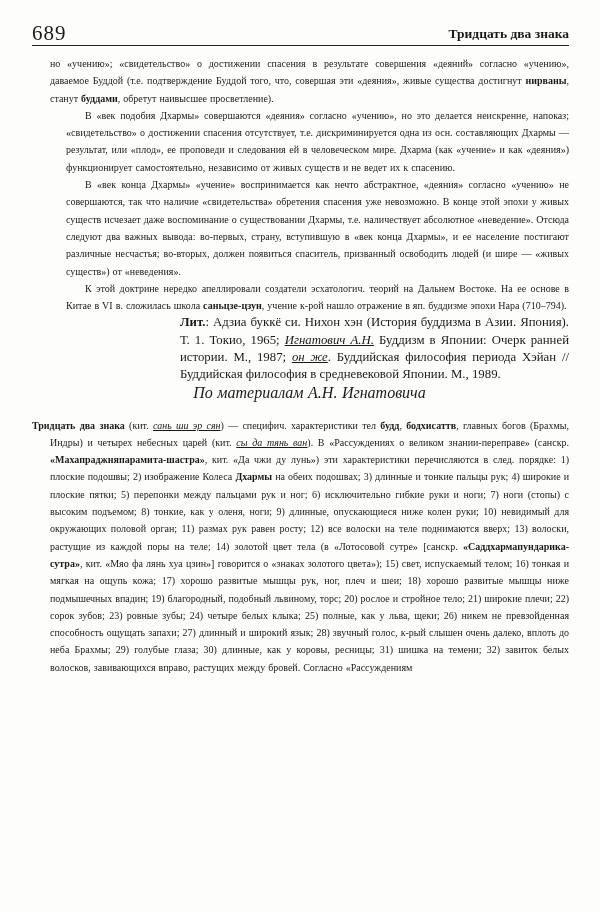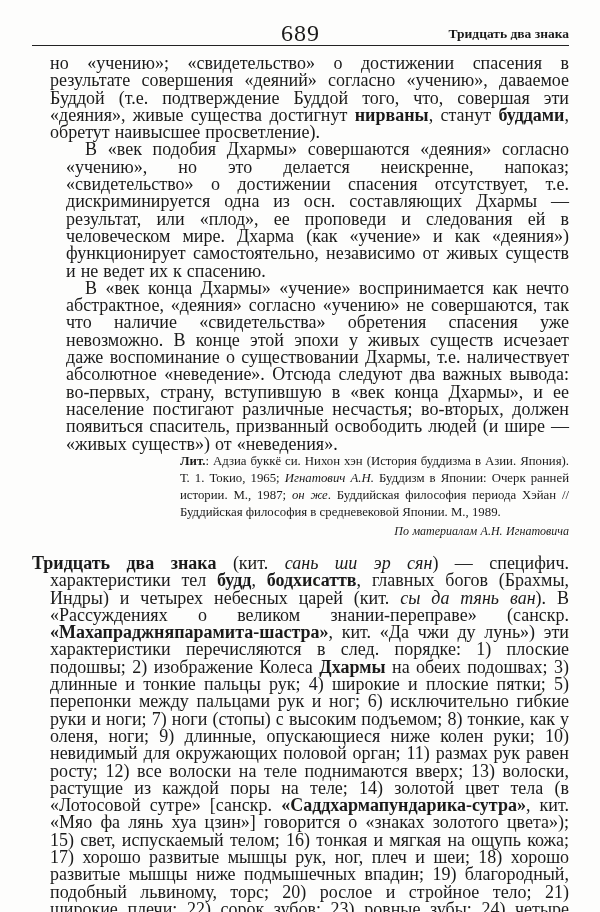--- a/index.html
+++ b/index.html
@@ -16,79 +16,80 @@
     overflow: hidden;
   }
   .content {
     position: absolute;
     left: 32px; top: 20px;
     width: 537px;
   }
   .header { position: relative; height: 24px; }
   .page-number {
     position: absolute; left: 0; right: 0; bottom: 0;
-    text-align: center;
-    font-size: 24px; line-height: 22px;
+    text-align: left;
+    font-size: 21px; line-height: 22px;
     letter-spacing: 1px;
   }
   .running-head {
     position: absolute; right: 0; bottom: 2px;
     font-weight: bold;
     font-size: 13.5px;
   }
   .header-rule {
     border: 0;
     border-bottom: 1.7px solid #232323;
     margin: 1px 0 0 0;
   }
   .body-block { padding-left: 18px; margin-top: 9px; }
   .para {
     margin: 0;
-    font-size: 18px;
+    font-size: 10px;
     line-height: 17.3px;
     text-align: justify;
     word-spacing: 0.5px;
   }
   .first-indent { text-indent: 19px; margin-left: 16px; }
   .lit {
     margin: 0 0 0 130px;
     font-size: 12.8px;
     line-height: 17.2px;
     text-align: justify;
   }
   .byline {
     margin-top: 1px;
-    text-align: right;
+    text-align: center;
     font-style: italic;
-    font-size: 12px;
+    font-size: 16px;
     line-height: 17.3px;
   }
   .entry {
     margin-top: 15px;
     text-indent: -18px; 
   }
   .b { font-weight: bold; }
-  .i { font-style: italic; }
+  .i { font-style: italic; text-decoration: underline; }
 </style>
 </head>
 <body>
 
 <div class="page">
   <div class="content">
 
     <div class="header">
       <div class="page-number">689</div>
       <div class="running-head">Тридцать два знака</div>
     </div>
     <hr class="header-rule">
 
     <div class="body-block">
       <p class="para"><span>но «учению»; «свидетельство» о достижении спасения в результате совершения «деяний» согласно «учению», даваемое Буддой (т.е. подтверждение Буддой того, что, совершая эти «деяния», живые существа достигнут </span><span class="b">нирваны</span><span>, станут </span><span class="b">буддами</span><span>, обретут наивысшее просветление).</span></p>
       <p class="para first-indent"><span>В «век подобия Дхармы» совершаются «деяния» согласно «учению», но это делается неискренне, напоказ; «свидетельство» о достижении спасения отсутствует, т.е. дискриминируется одна из осн. составляющих Дхармы — результат, или «плод», ее проповеди и следования ей в человеческом мире. Дхарма (как «учение» и как «деяния») функционирует самостоятельно, независимо от живых существ и не ведет их к спасению.</span></p>
       <p class="para first-indent"><span>В «век конца Дхармы» «учение» воспринимается как нечто абстрактное, «деяния» согласно «учению» не совершаются, так что наличие «свидетельства» обретения спасения уже невозможно. В конце этой эпохи у живых существ исчезает даже воспоминание о существовании Дхармы, т.е. наличествует абсолютное «неведение». Отсюда следуют два важных вывода: во-первых, страну, вступившую в «век конца Дхармы», и ее население постигают различные несчастья; во-вторых, должен появиться спаситель, призванный освободить людей (и шире — «живых существ») от «неведения».</span></p>
+      <p class="para first-indent"><span>К этой доктрине нередко апеллировали создатели эсхатологич. теорий на Дальнем Востоке. На ее основе в Китае в VI в. сложилась школа </span><span class="b">саньцзе-цзун</span><span>, учение к-рой нашло отражение в яп. буддизме эпохи Нара (710–794).</span></p>
 
       <p class="lit"><span class="b">Лит.</span><span>: Адзиа буккё си. Нихон хэн (История буддизма в Азии. Япония). Т. 1. Токио, 1965; </span><span class="i">Игнатович А.Н.</span><span> Буддизм в Японии: Очерк ранней истории. М., 1987; </span><span class="i">он же</span><span>. Буддийская философия периода Хэйан // Буддийская философия в средневековой Японии. М., 1989.</span></p>
       <p class="para byline">По материалам А.Н. Игнатовича</p>
 
       <p class="para entry"><span class="b">Тридцать два знака</span><span> (кит. </span><span class="i">сань ши эр сян</span><span>) — специфич. характеристики тел </span><span class="b">будд</span><span>, </span><span class="b">бодхисаттв</span><span>, главных богов (Брахмы, Индры) и четырех небесных царей (кит. </span><span class="i">сы да тянь ван</span><span>). В «Рассуждениях о великом знании-переправе» (санскр. </span><span class="b">«Махапраджняпарамита-шастра»</span><span>, кит. «Да чжи ду лунь») эти характеристики перечисляются в след. порядке: 1) плоские подошвы; 2) изображение Колеса </span><span class="b">Дхармы</span><span> на обеих подошвах; 3) длинные и тонкие пальцы рук; 4) широкие и плоские пятки; 5) перепонки между пальцами рук и ног; 6) исключительно гибкие руки и ноги; 7) ноги (стопы) с высоким подъемом; 8) тонкие, как у оленя, ноги; 9) длинные, опускающиеся ниже колен руки; 10) невидимый для окружающих половой орган; 11) размах рук равен росту; 12) все волоски на теле поднимаются вверх; 13) волоски, растущие из каждой поры на теле; 14) золотой цвет тела (в «Лотосовой сутре» [санскр. </span><span class="b">«Саддхармапундарика-сутра»</span><span>, кит. «Мяо фа лянь хуа цзин»] говорится о «знаках золотого цвета»); 15) свет, испускаемый телом; 16) тонкая и мягкая на ощупь кожа; 17) хорошо развитые мышцы рук, ног, плеч и шеи; 18) хорошо развитые мышцы ниже подмышечных впадин; 19) благородный, подобный львиному, торс; 20) рослое и стройное тело; 21) широкие плечи; 22) сорок зубов; 23) ровные зубы; 24) четыре белых клыка; 25) полные, как у льва, щеки; 26) никем не превзойденная способность ощущать запахи; 27) длинный и широкий язык; 28) звучный голос, к-рый слышен очень далеко, вплоть до неба Брахмы; 29) голубые глаза; 30) длинные, как у коровы, ресницы; 31) шишка на темени; 32) завиток белых волосков, завивающихся вправо, растущих между бровей. Согласно «Рассуждениям</span></p>
     </div>
 
   </div>
 </div>
 

